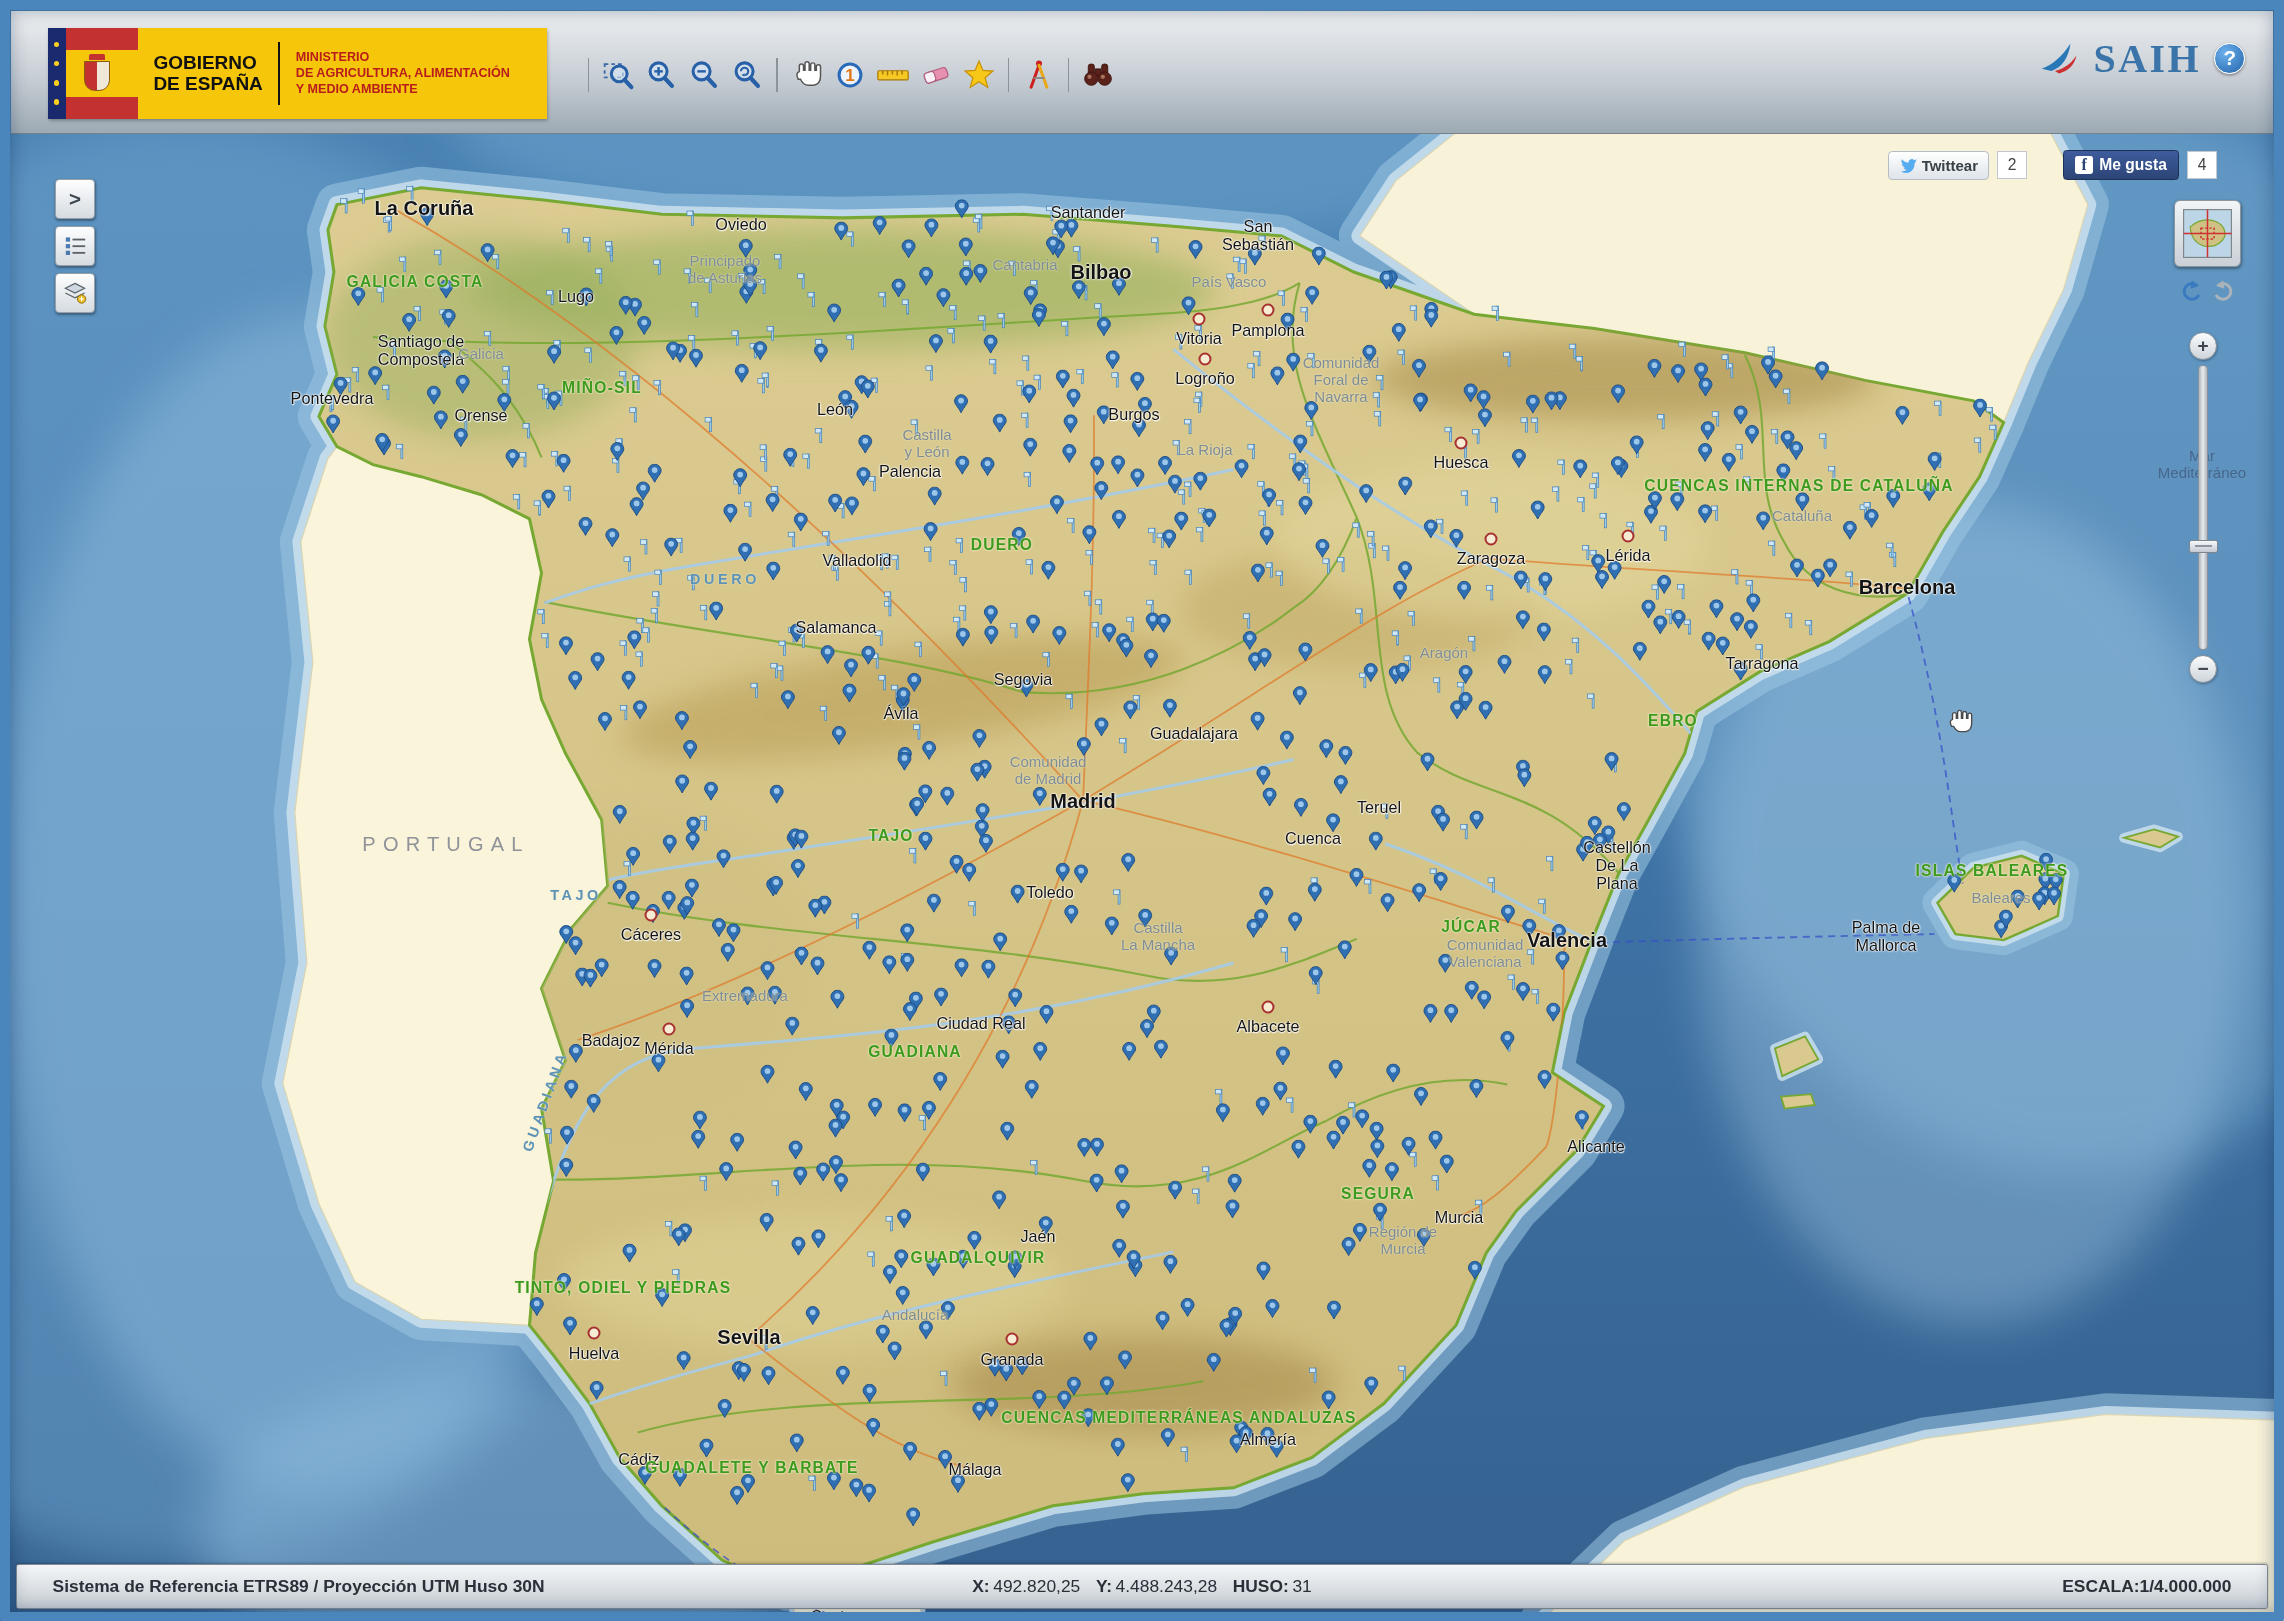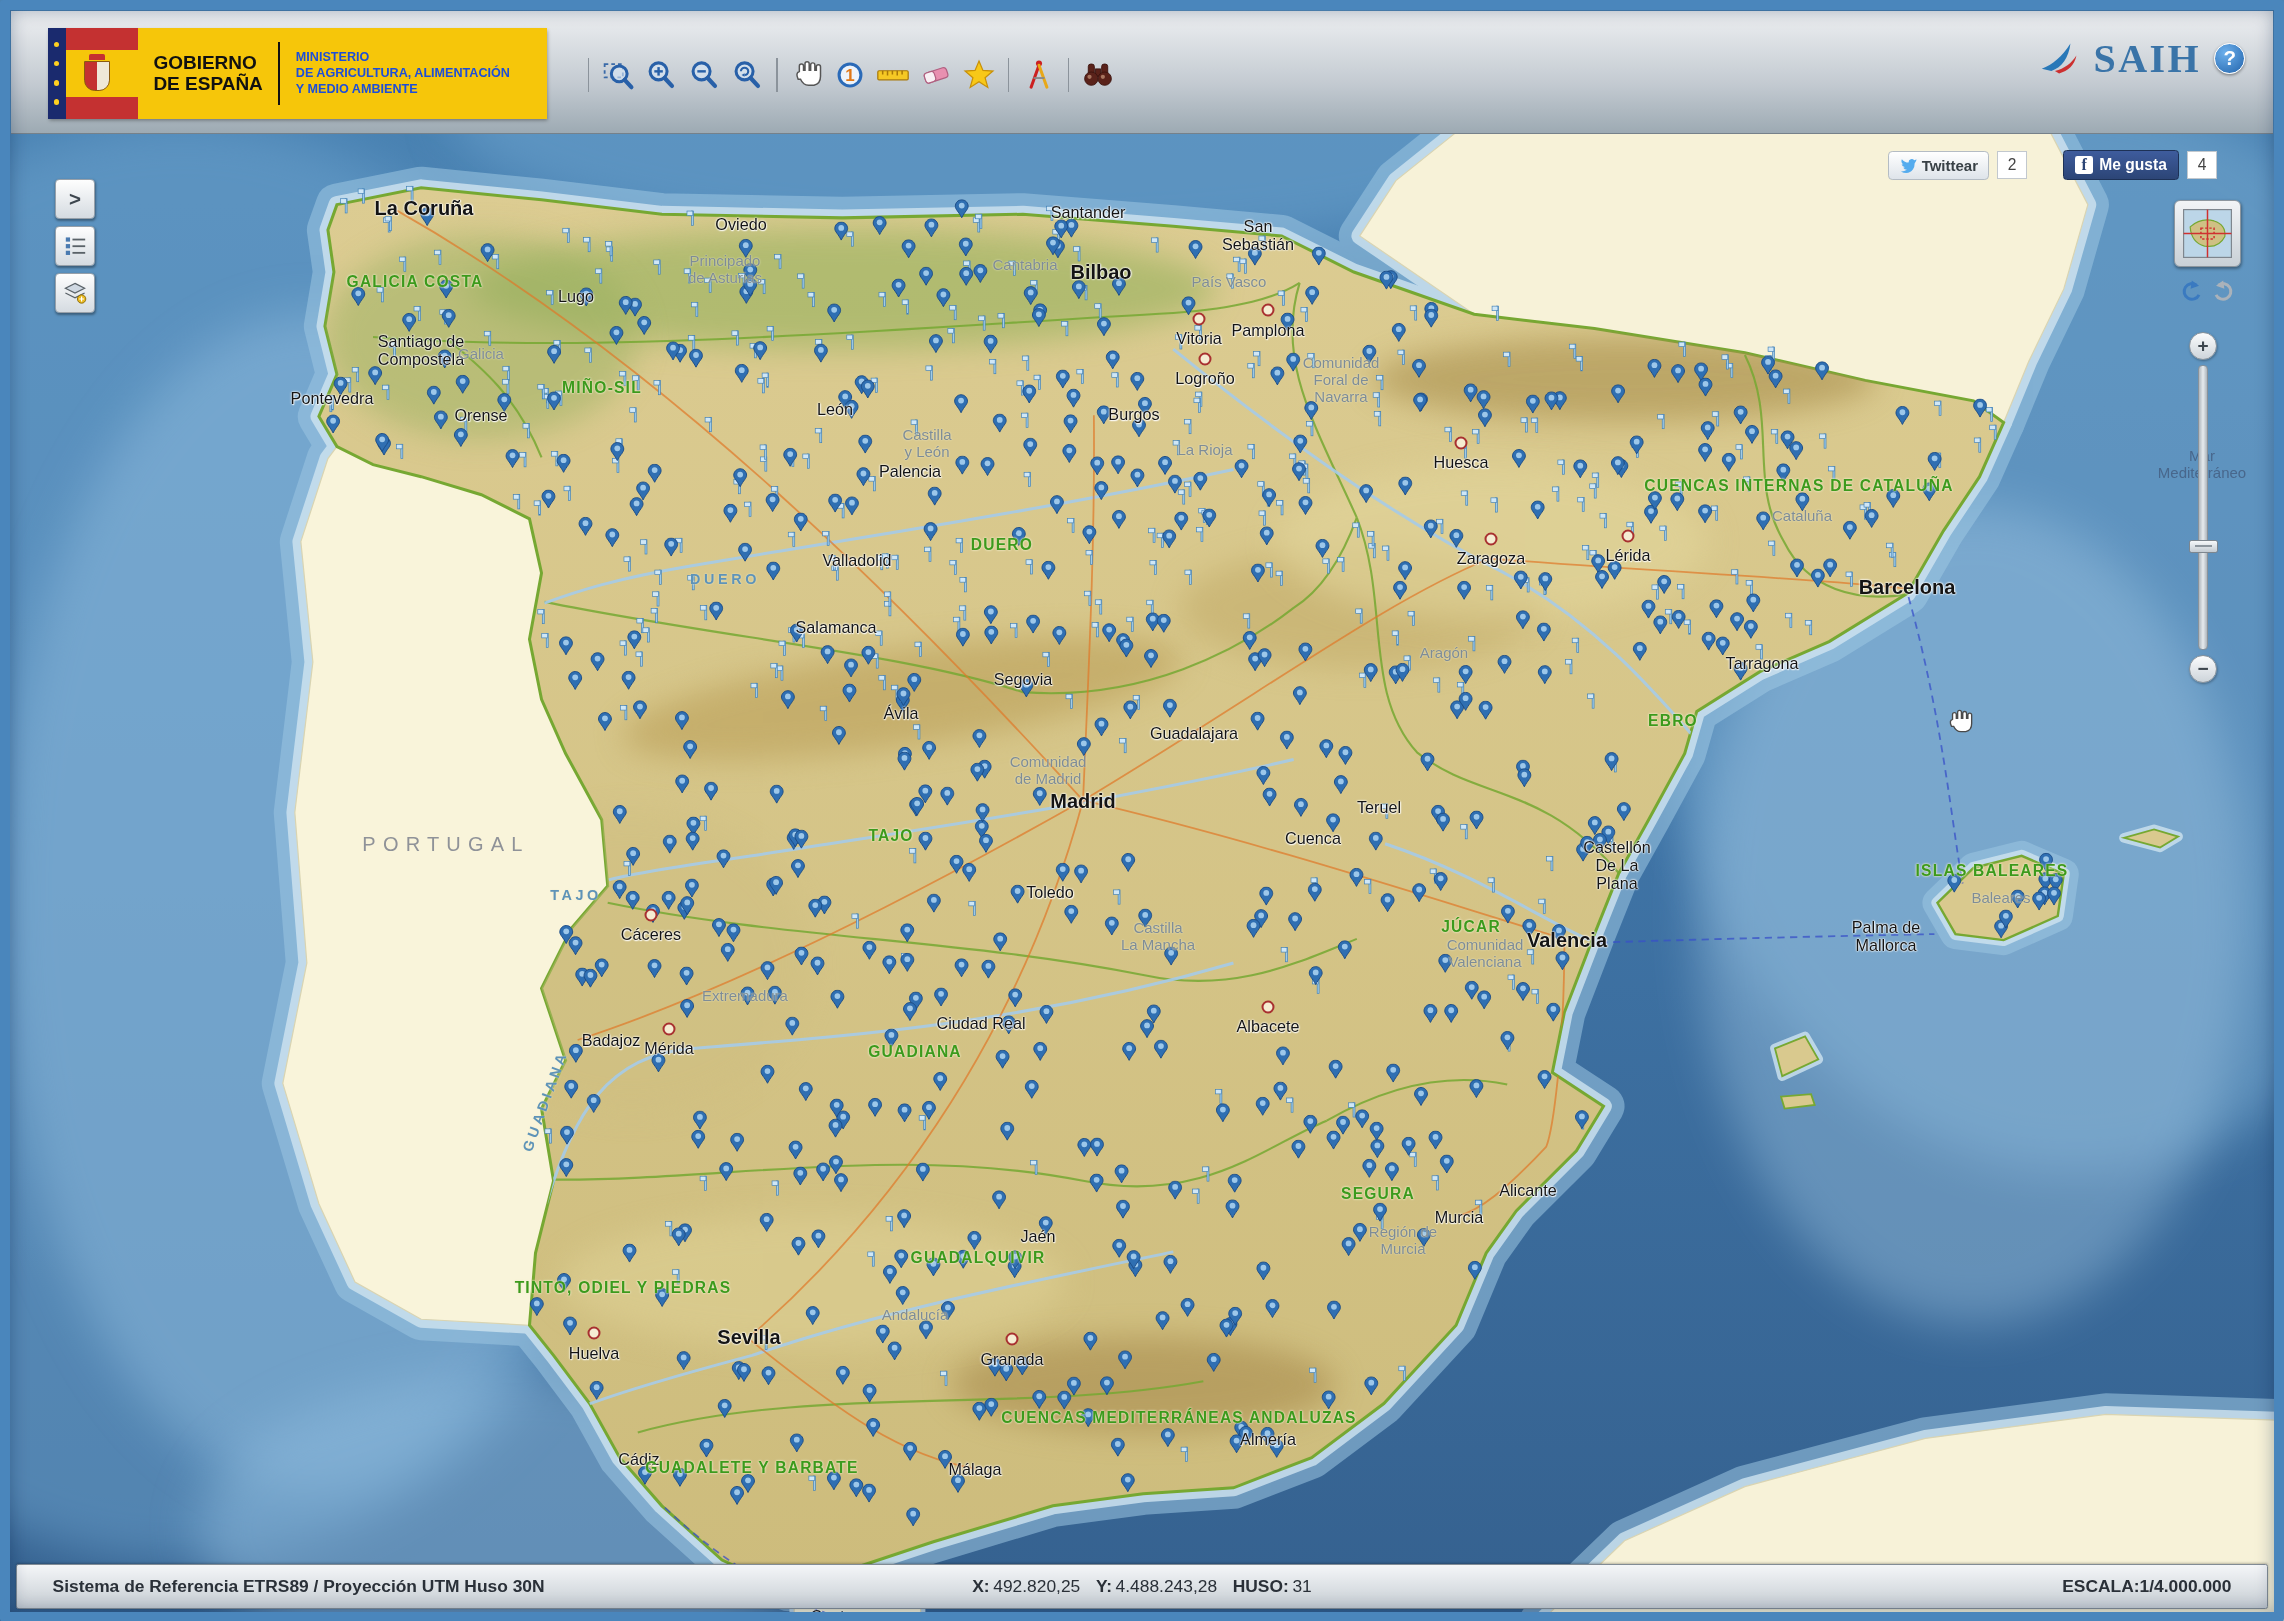--- a/index.html
+++ b/index.html
@@ -37,21 +37,21 @@
   #eu-strip{width:18px;height:100%;background:#1a2a6e;display:flex;flex-direction:column;
        align-items:center;justify-content:space-evenly;}
   #eu-strip i{width:5.4px;height:5.4px;border-radius:50%;background:#ffd020;display:block;}
   #flag-field{flex:1;position:relative;background:linear-gradient(#c43131 0 24%,#f6c60a 24% 76%,#c43131 76% 100%);}
   #crest{position:absolute;left:18px;top:26.5px;width:26.5px;height:36px;}
   #crest .shield{width:24px;height:28px;border:1.8px solid #8a5a10;border-radius:0 0 10.8px 10.8px;
        background:linear-gradient(90deg,#c43131 50%,#efe8d8 50%);}
   #crest .crown{width:15.6px;height:6px;background:#c43131;margin:0 auto 1.2px auto;border-radius:1.8px 1.8px 0 0;}
   #gov-text{margin-left:15.6px;color:#111;font-weight:bold;font-size:19px;line-height:1.12;}
   #gov-divider{width:1.8px;height:63px;background:#111;margin:0 15.6px;}
-  #ministry-text{color:#1d4ed8;font-weight:bold;font-size:12.6px;line-height:1.3;}
+  #ministry-text{color:#b91c1c;font-weight:bold;font-size:12.6px;line-height:1.3;}
 
   #toolbar{position:absolute;left:572px;top:34px;height:60px;display:flex;align-items:center;gap:6px;}
   .tool-btn{width:37px;height:37px;border:none;background:transparent;display:flex;
        align-items:center;justify-content:center;cursor:pointer;padding:0;}
   .tool-sep{width:1.2px;height:34px;background:#8b939b;margin:0 4.8px;}
 
   #brand{position:absolute;right:28px;top:24px;display:flex;align-items:center;gap:13.2px;}
   #saih-text{font-family:"Liberation Serif",serif;font-size:40px;color:#3a74a8;
        letter-spacing:2.4px;font-weight:bold;}
   #help-btn{width:31px;height:31px;border-radius:50%;border:1.8px solid #fff;
@@ -1166,21 +1166,21 @@
       <div class="lbl city" style="left: 1205px; top: 378px;">Logroño</div>
       <div class="ring" style="left: 1205px; top: 359px;"></div>
       <div class="lbl city" style="left: 1461px; top: 462px;">Huesca</div>
       <div class="ring" style="left: 1461px; top: 443px;"></div>
       <div class="lbl city" style="left: 1628px; top: 555px;">Lérida</div>
       <div class="ring" style="left: 1628px; top: 536px;"></div>
       <div class="lbl city" style="left: 1762px; top: 663px;">Tarragona</div>
       <div class="lbl city" style="left: 1617px; top: 865px;">Castellón
 De La
 Plana</div>
-      <div class="lbl city" style="left: 1528px; top: 1146px; margin-top: 44px;">Alicante</div>
+      <div class="lbl city" style="left: 1596px; top: 1146px;">Alicante</div>
       <div class="lbl city" style="left: 1459px; top: 1217px;">Murcia</div>
       <div class="lbl city" style="left: 1268px; top: 1026px;">Albacete</div>
       <div class="ring" style="left: 1268px; top: 1007px;"></div>
       <div class="lbl city" style="left: 981px; top: 1023px;">Ciudad Real</div>
       <div class="lbl city" style="left: 651px; top: 934px;">Cáceres</div>
       <div class="ring" style="left: 651px; top: 915px;"></div>
       <div class="lbl city" style="left: 669px; top: 1048px;">Mérida</div>
       <div class="ring" style="left: 669px; top: 1029px;"></div>
       <div class="lbl city" style="left: 576px; top: 1040px; margin-left: 35px;">Badajoz</div>
       <div class="lbl city" style="left: 594px; top: 1353px;">Huelva</div>

